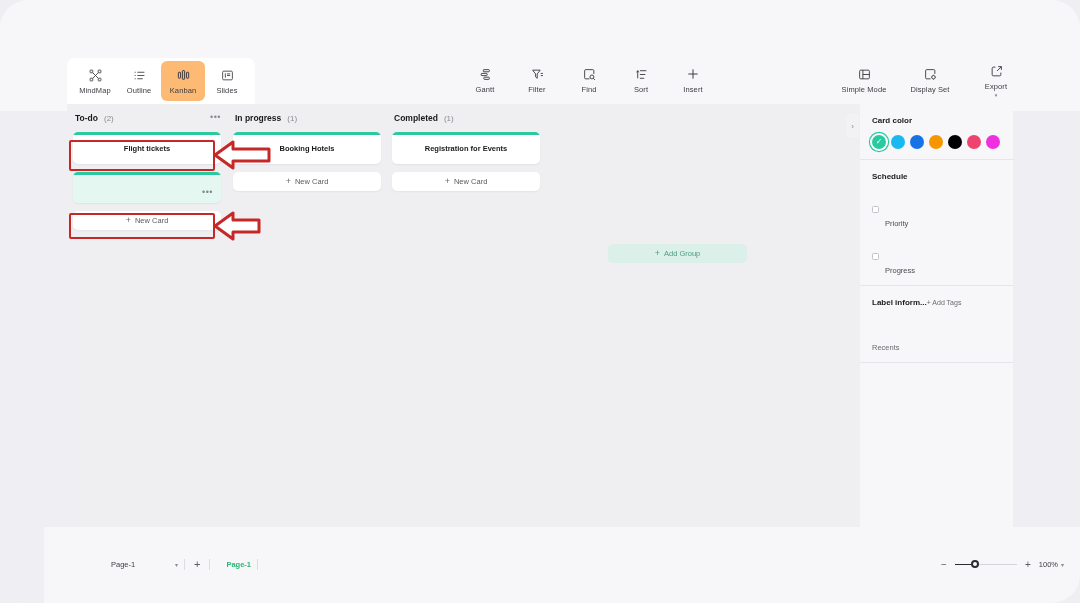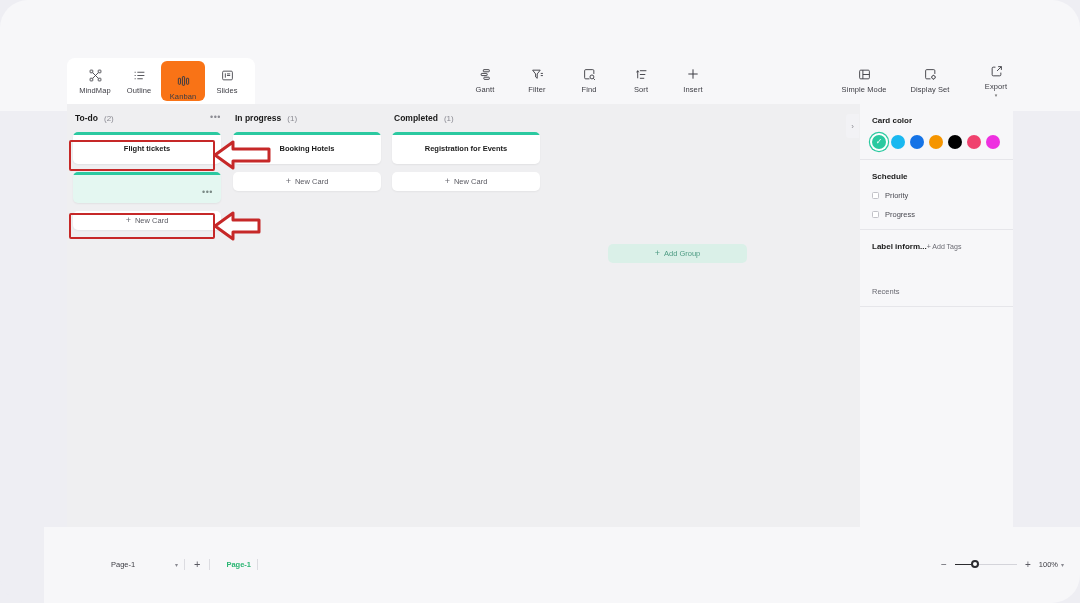--- a/index.html
+++ b/index.html
@@ -39,21 +39,21 @@
   .tool-btn {
     width: 45px; height: 40px;
     display: flex;
     flex-direction: column;
     align-items: center;
     justify-content: center;
     gap: 3px;
     border-radius: 6px;
     cursor: pointer;
   }
-  .tool-btn.active { background: #f97316; justify-content: flex-end; }
+  .tool-btn.active { background: #fdba74; }
   .tool-btn .ic {
     height: 16px;
     display: flex; align-items: center; justify-content: center;
     color: #3c3c43;
   }
   .tool-btn .lbl {
     font-size: 7.5px;
     color: #3c3c43;
     white-space: nowrap;
     letter-spacing: .1px;
@@ -212,21 +212,21 @@
     display: flex; align-items: center; gap: 6px;
     margin-top: 10px;
     cursor: pointer;
   }
   .chk-box {
     width: 7px; height: 7px;
     border: 1px solid #c2c2c8;
     border-radius: 1.5px;
     background: #fff;
   }
-  .chk-label { font-size: 7.5px; color: #4a4a52; }
+  .chk-label { font-size: 7.5px; color: #4a4a52; margin-top: 28px; }
 
   .label-head {
     display: flex; align-items: baseline; justify-content: flex-start;
   }
   .add-tags {
     font-size: 7px; color: #6a6a72; cursor: pointer;
   }
   .recents {
     font-size: 7.5px; color: #6a6a72; margin-top: 36px;
   }

